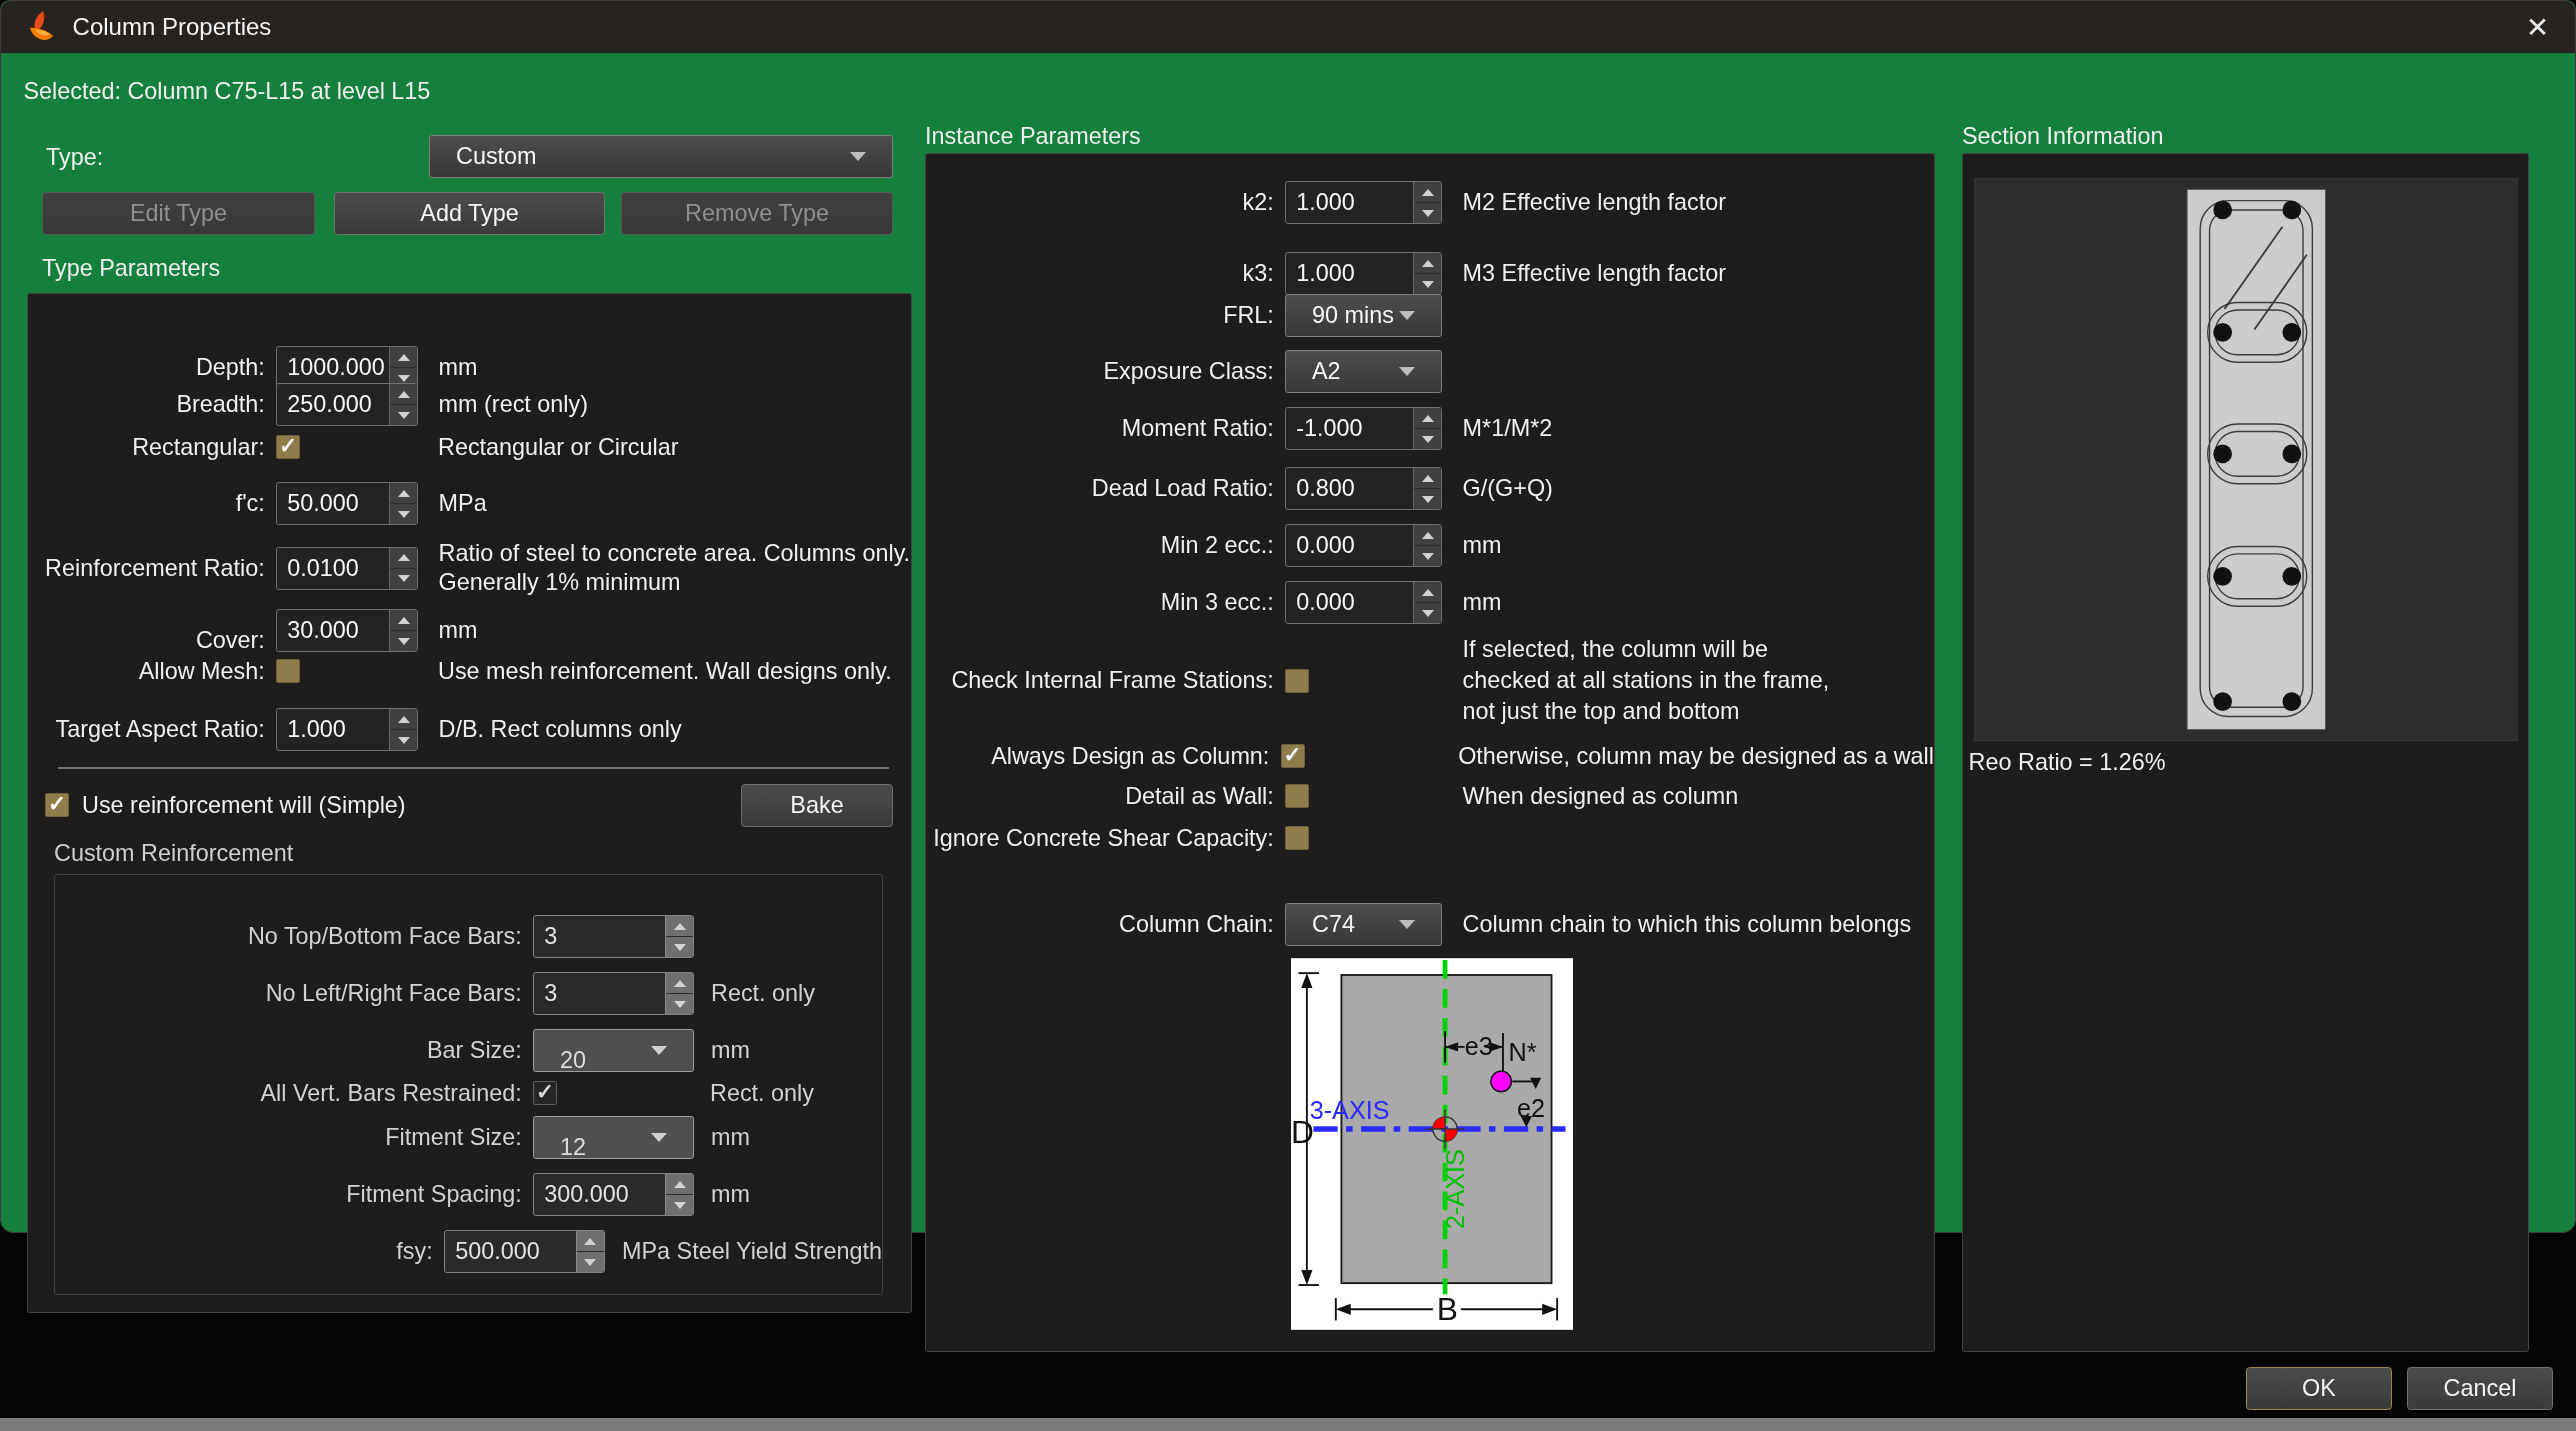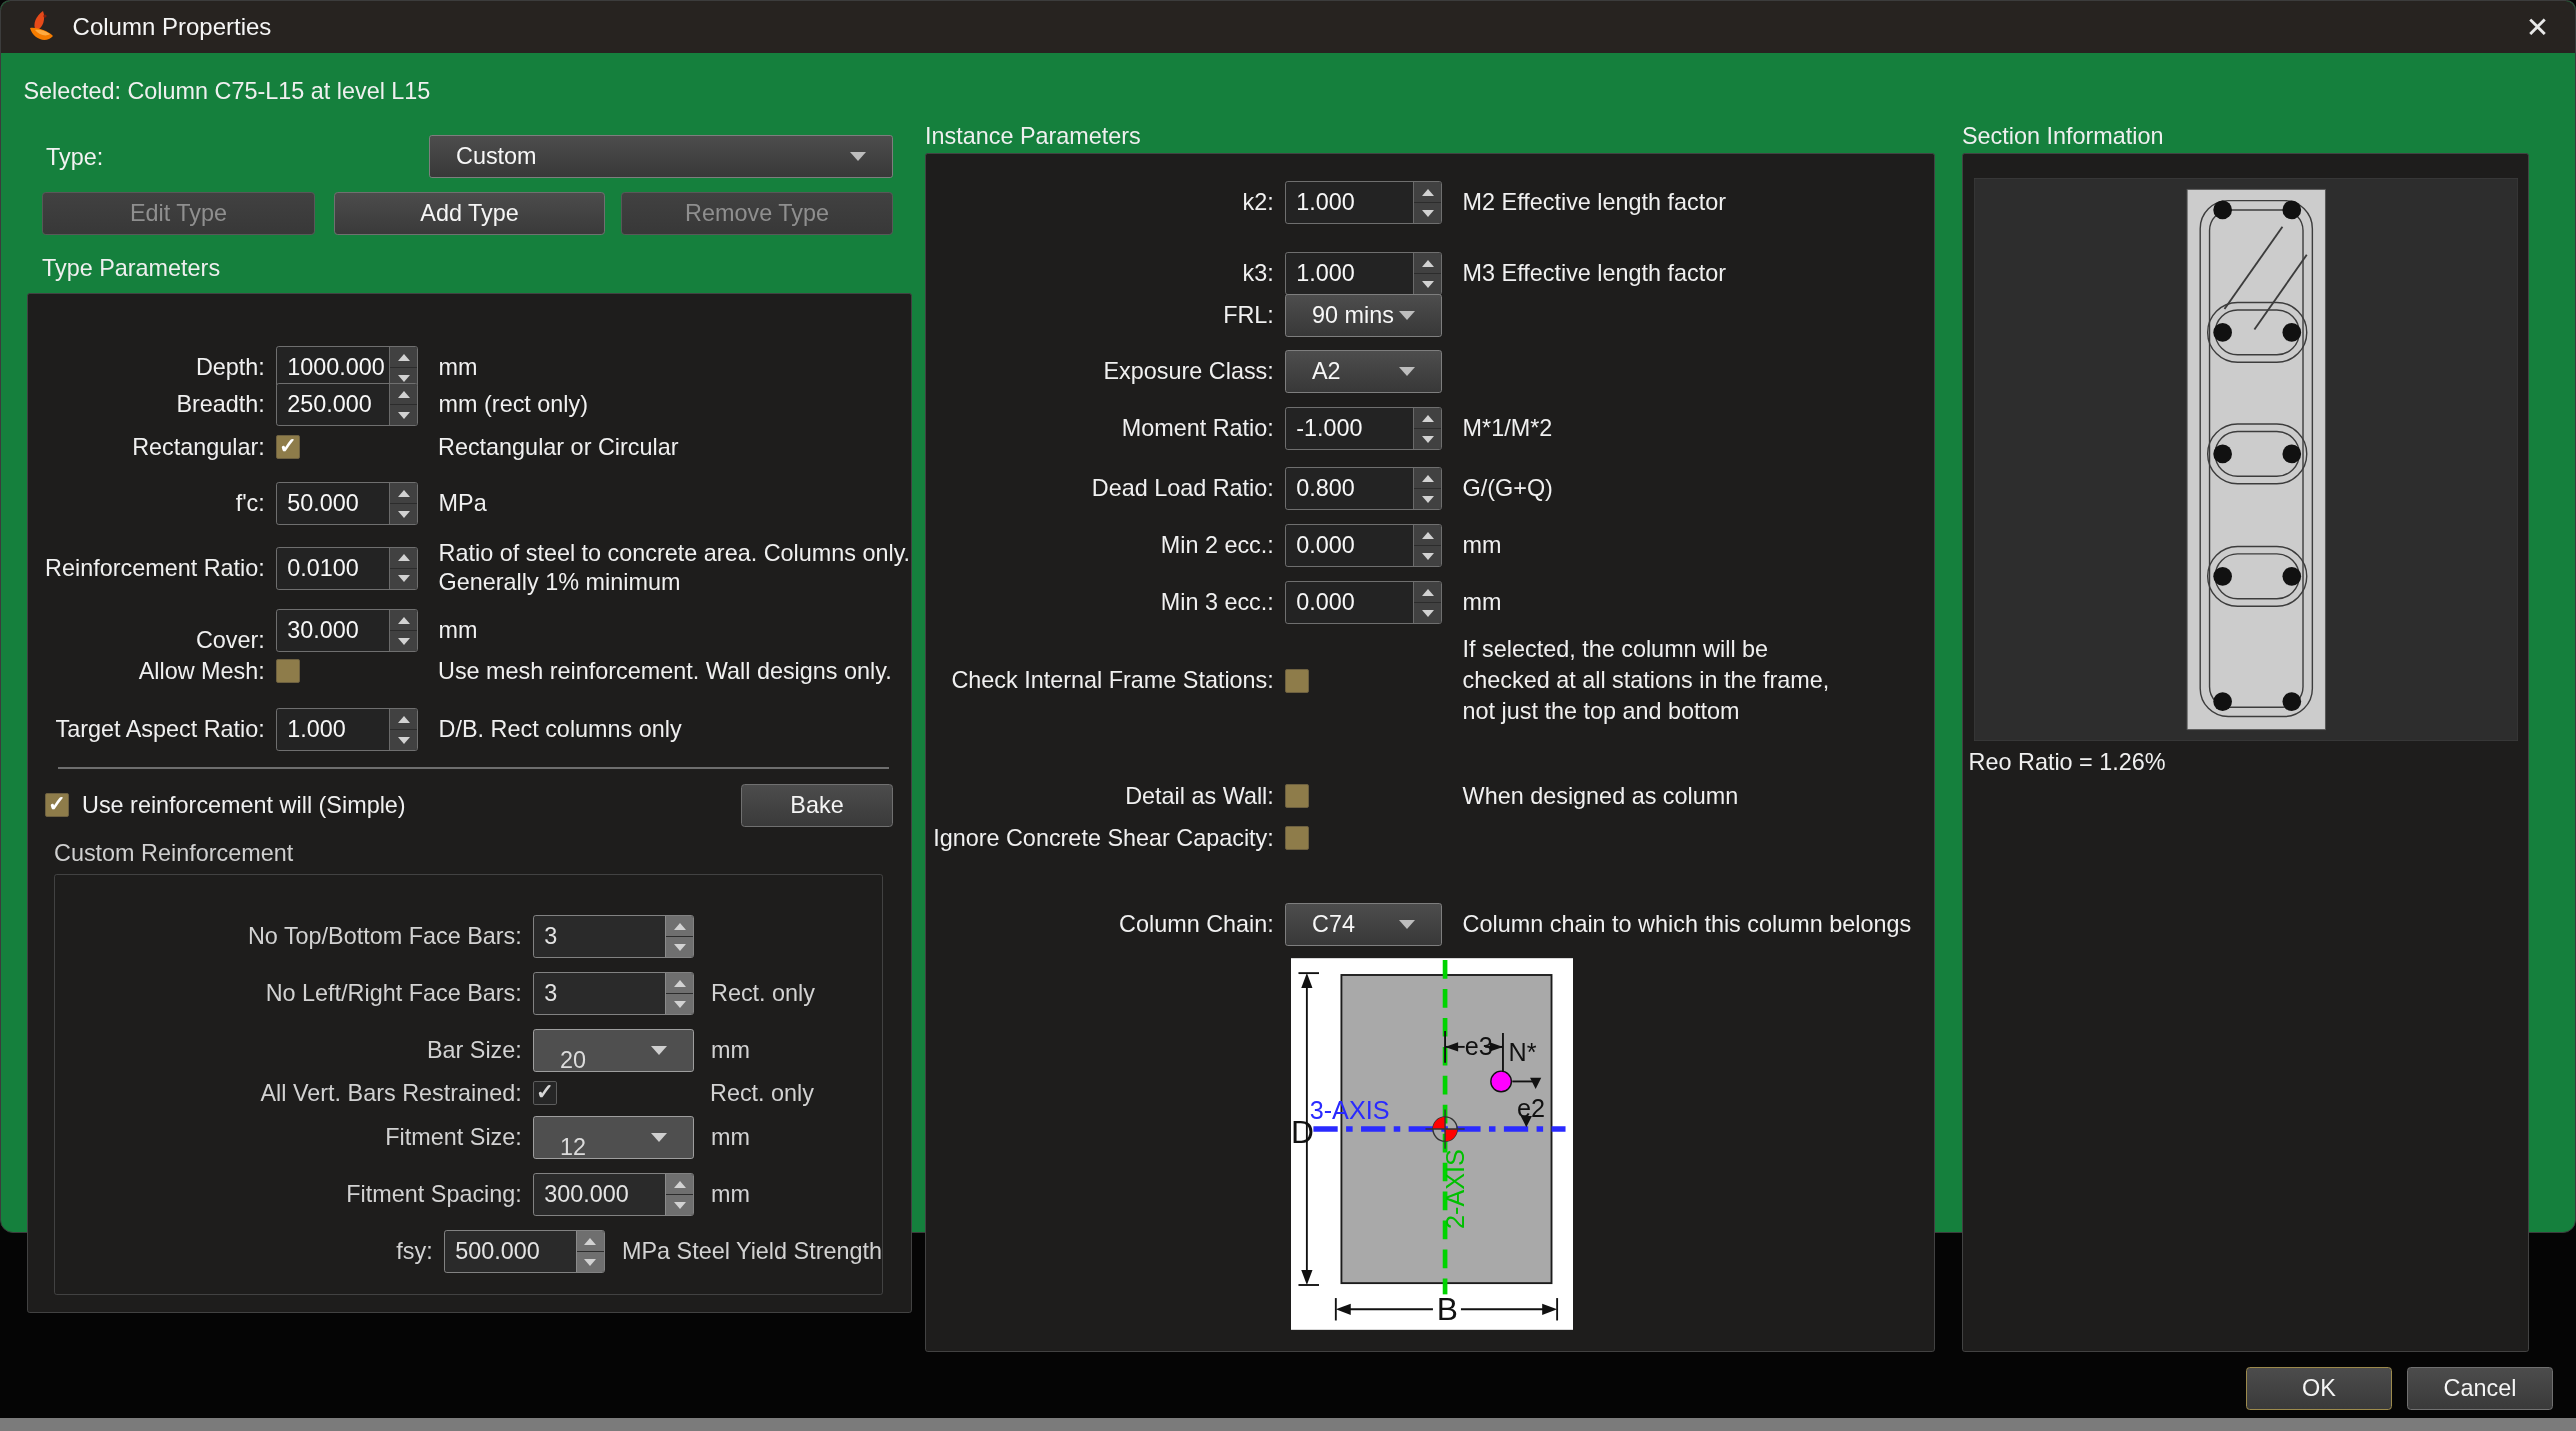--- a/index.html
+++ b/index.html
@@ -365,20 +365,27 @@
       <span class="cbholder" style="width:157px;">
           <span class="cb"></span>
         </span>
       <span class="desc" style="line-height:31px;">
         <span style="display:block;">If selected, the column will be</span>
         <span style="display:block;">checked at all stations in the frame,</span>
         <span style="display:block;">not just the top and bottom</span>
       </span>
     </div>
 
+    <div class="r cbr" style="top:590px;">
+      <span class="lbl" style="width:359px;">Always Design as Column:</span>
+      <span class="cbholder" style="width:157px;">
+          <span class="cb on"></span>
+        </span>
+      <span class="desc">Otherwise, column may be designed as a wall</span>
+    </div>
 
     <div class="r cbr" style="top:630px;">
       <span class="lbl" style="width:359px;">Detail as Wall:</span>
       <span class="cbholder" style="width:157px;">
           <span class="cb"></span>
         </span>
       <span class="desc">When designed as column</span>
     </div>
 
     <div class="r cbr" style="top:672px;">

